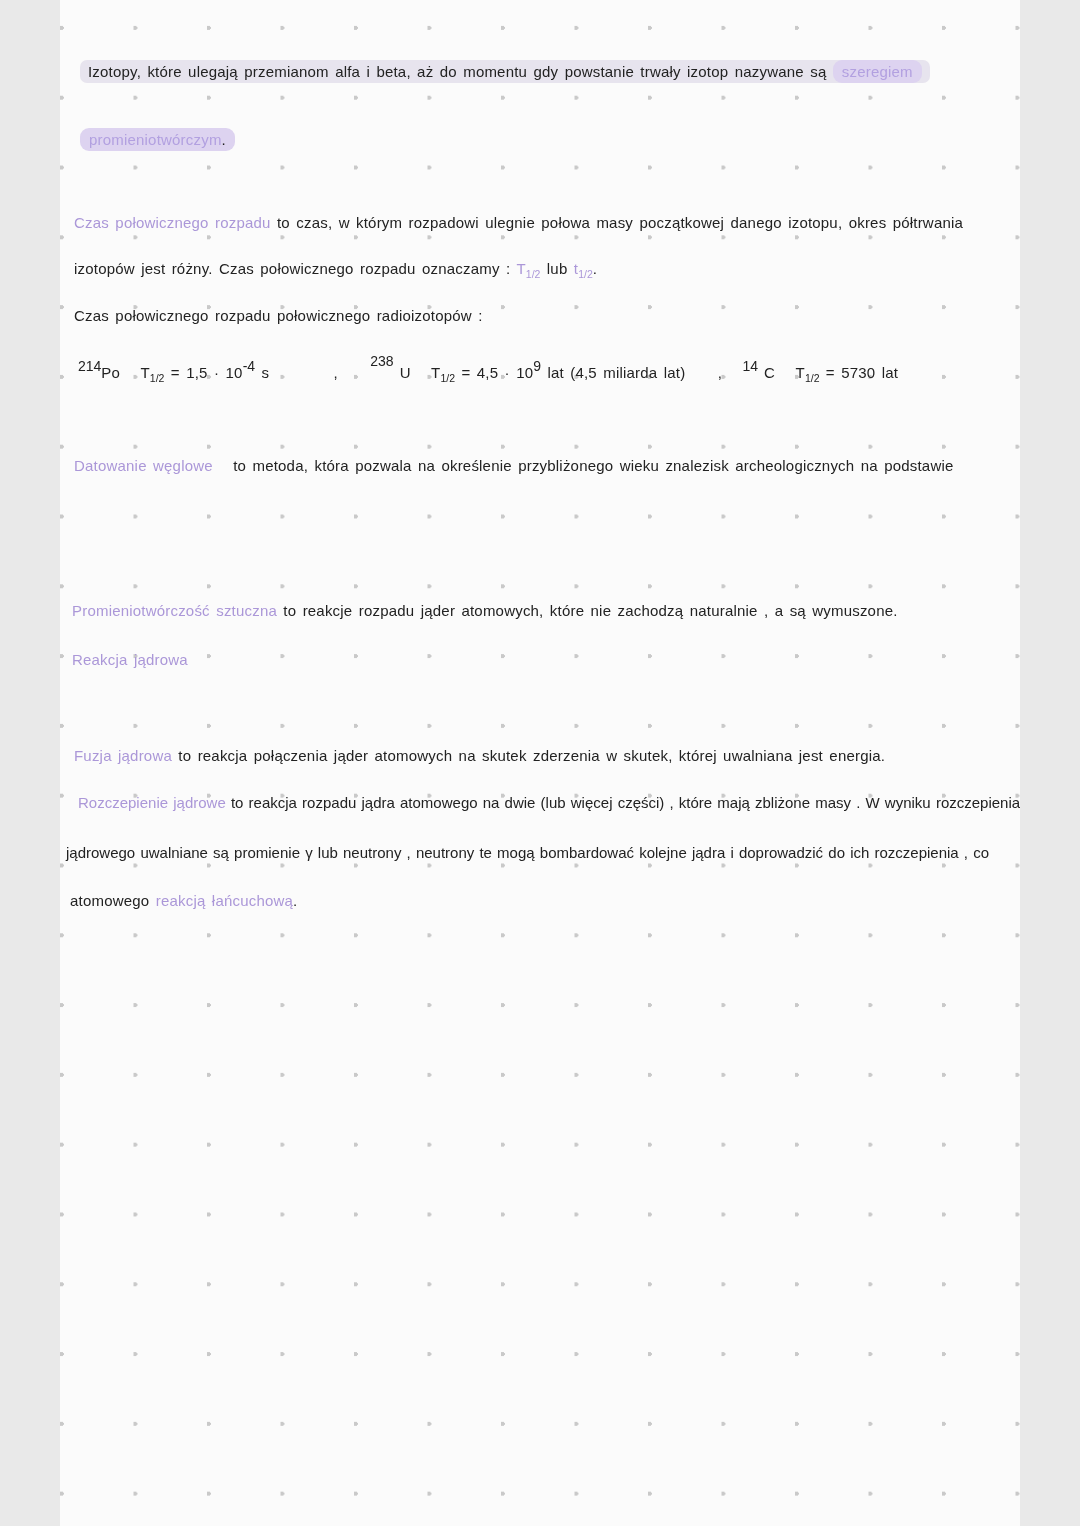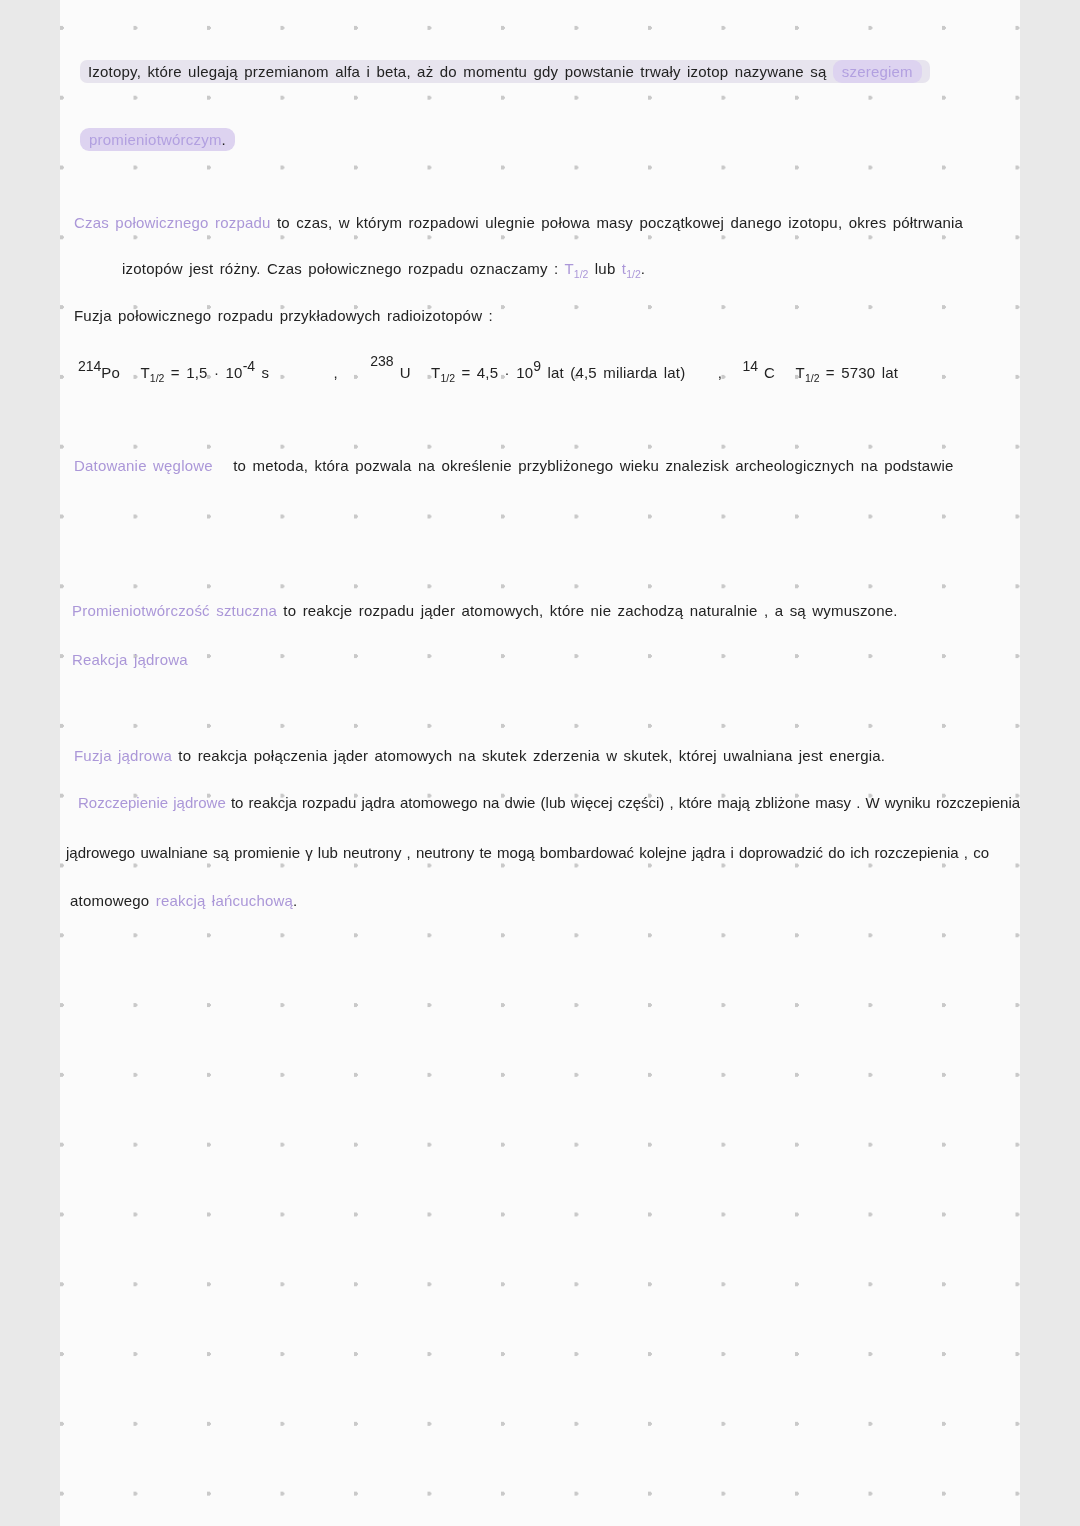--- a/index.html
+++ b/index.html
@@ -62,29 +62,29 @@
     <span class="hl-band"><span>Izotopy, które ulegają przemianom alfa i beta, aż do momentu gdy powstanie trwały izotop nazywane są</span> <span class="hl-purple">szeregiem</span></span>
   </div>
   <div class="line" style="top:111px; left:20px;margin-top:19px;">
     <span class="hl-purple"><span>promieniotwórczym</span><span style="color:#222;">.</span></span>
   </div>
 
   <div class="line" style="top:213px; left:14px;">
     <span class="purple">Czas połowicznego rozpadu</span>
     <span>to czas, w którym rozpadowi ulegnie połowa masy początkowej danego izotopu, okres półtrwania</span>
   </div>
-  <div class="line" style="top:259px; left:14px;margin-left:48px;">
+  <div class="line" style="top:259px; left:14px;">
     <span>izotopów jest różny. Czas połowicznego rozpadu oznaczamy :</span>
     <span class="purple"><span>T</span><span class="sub">1/2</span></span>
     <span>lub</span>
     <span class="purple"><span>t</span><span class="sub">1/2</span></span><span>.</span>
   </div>
 
   <div class="line" style="top:306px; left:14px;">
-    <span>Fuzja połowicznego rozpadu przykładowych radioizotopów :</span>
+    <span>Czas połowicznego rozpadu połowicznego radioizotopów :</span>
   </div>
   <div class="line" style="top:352px; left:18px;">
     <span><span class="sup">214</span><span>Po</span></span>
     <span class="gap-md"></span><span><span>T</span><span class="sub">1/2</span> <span>= 1,5 · 10</span><span class="sup">-4</span> <span>s</span></span>
     <span class="gap-xl"></span><span>,</span>
     <span class="gap-lg"></span><span><span class="sup-hi">238</span><span class="gap-sm"></span><span>U</span></span>
     <span class="gap-md"></span><span><span>T</span><span class="sub">1/2</span> <span>= 4,5 · 10</span><span class="sup">9</span> <span>lat</span> <span>(4,5 miliarda lat)</span></span>
     <span class="gap-lg"></span><span>,</span>
     <span class="gap-md"></span><span><span class="sup">14</span><span class="gap-sm"></span><span>C</span></span>
     <span class="gap-md"></span><span><span>T</span><span class="sub">1/2</span> <span>= 5730 lat</span></span>

